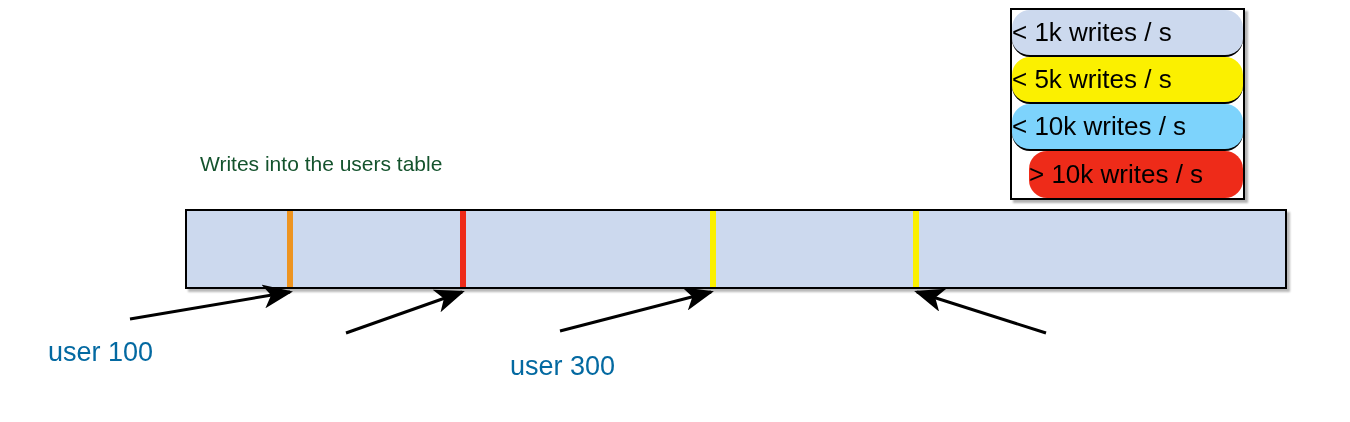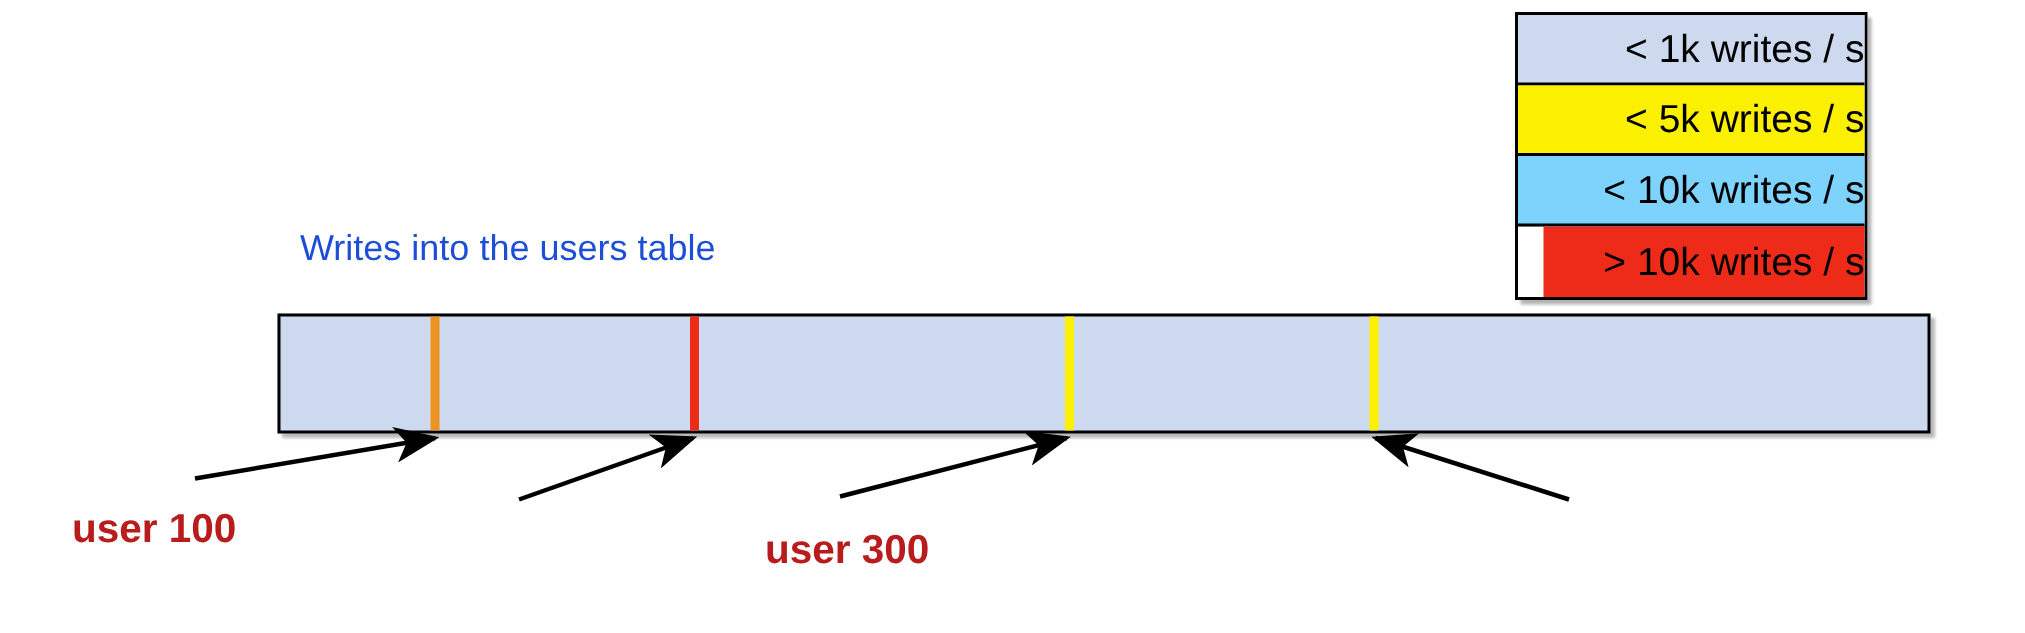--- a/index.html
+++ b/index.html
@@ -26,40 +26,41 @@
     width: 235px;
     border: 2px solid #000000;
     box-sizing: border-box;
     box-shadow: 3px 3px 2px rgba(0,0,0,0.30);
   }
   .legend-row {
     height: 47px;
     box-sizing: border-box;
     display: flex;
     align-items: center;
-    justify-content: flex-end;
+    justify-content: flex-start;
     border-bottom: 2px solid #000000;
+    border-radius: 18px;
   }
   .legend-row:last-child {
     border-bottom: none;
   }
   .legend-label {
     font-size: 26px;
     color: #000000;
     white-space: nowrap;
     letter-spacing: 0px;
   }
 
   
   #chart-title {
     position: absolute;
     left: 200px;
     top: 152px;
-    font-size: 24px;
-    color: #1d4ed8;
+    font-size: 21px;
+    color: #14532d;
     white-space: nowrap;
   }
 
   
   #table-bar {
     position: absolute;
     left: 185px;
     top: 209px;
     width: 1102px;
     height: 80px;
@@ -79,23 +80,22 @@
     position: absolute;
     left: 0;
     top: 0;
     width: 1350px;
     height: 422px;
     pointer-events: none;
   }
   .user-label {
     position: absolute;
     font-size: 27px;
-    color: #b91c1c;
+    color: #0369a1;
     white-space: nowrap;
-    font-weight: bold;
   }
 </style>
 </head>
 <body>
 
 <div id="canvas">
 
   <div id="legend">
     <div class="legend-row" style="background:#ccd9ee;">
       <span class="legend-label">&lt; 1k writes / s</span>

